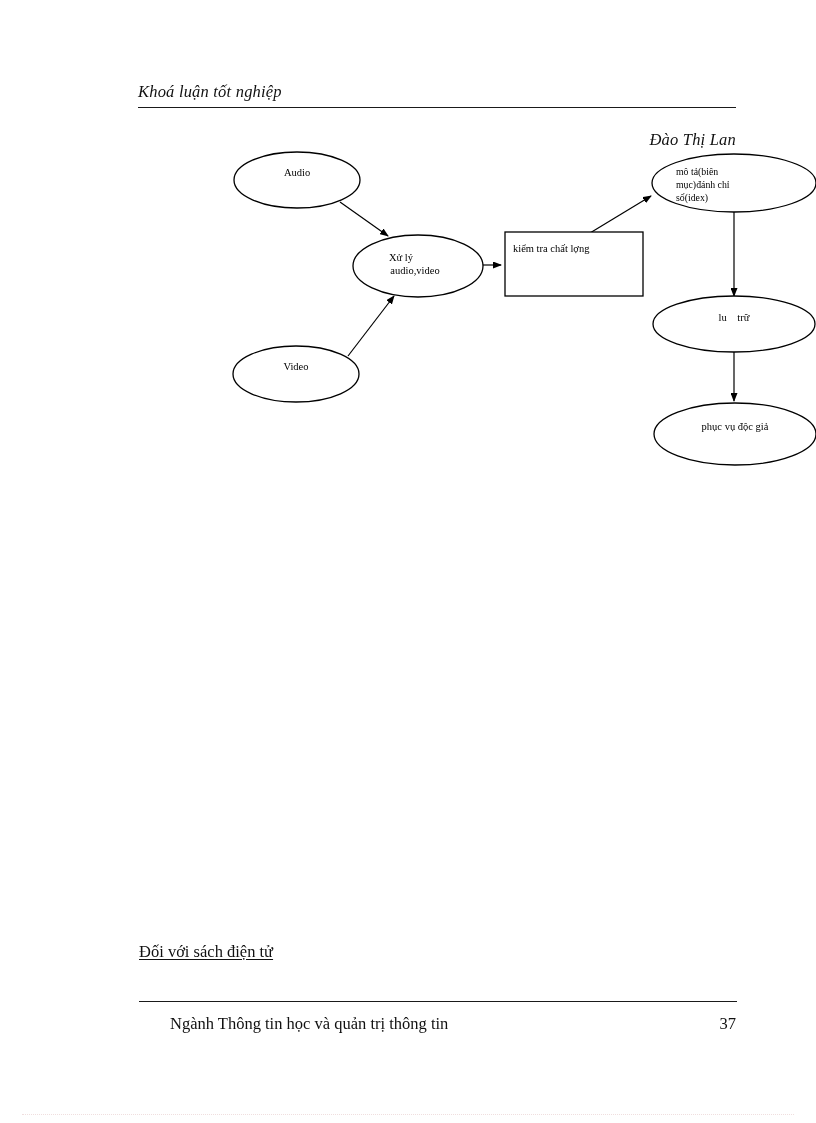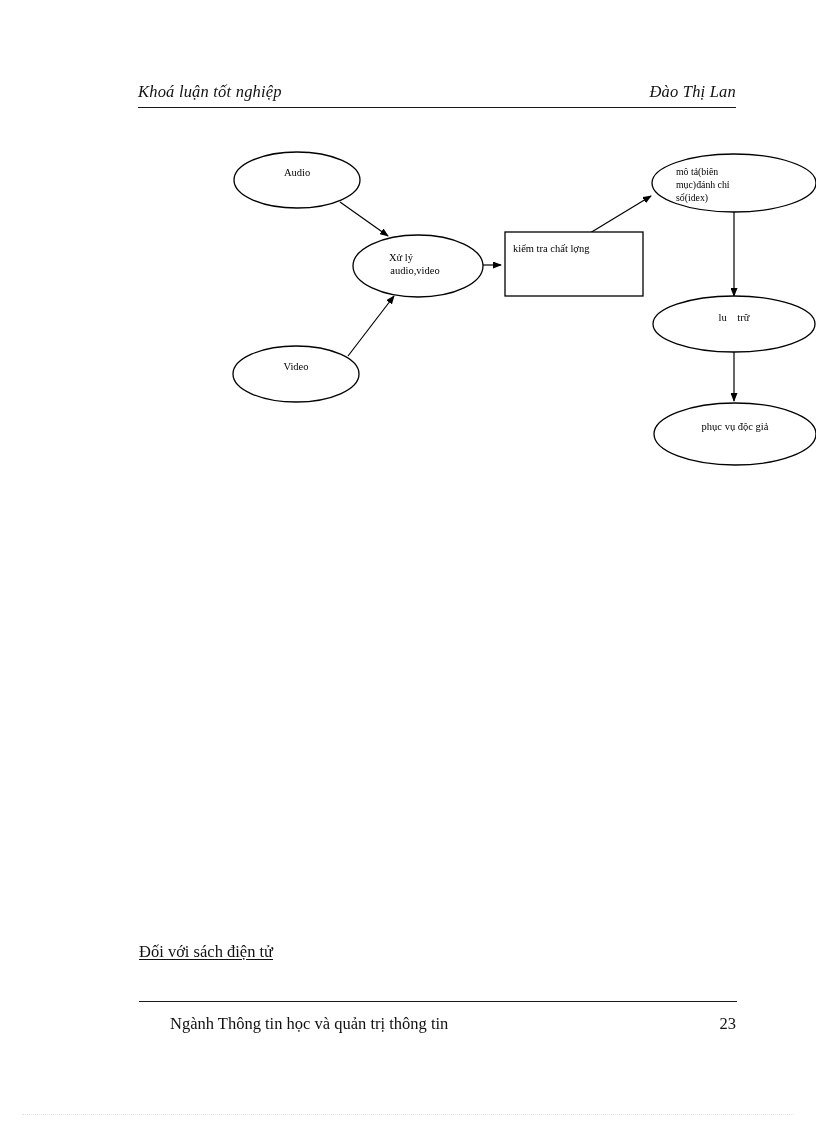--- a/index.html
+++ b/index.html
@@ -37,21 +37,21 @@
     position: absolute;
     top: 0;
     font-family: "Liberation Serif", "DejaVu Serif", serif;
     font-style: italic;
     font-size: 16.5px;
     letter-spacing: 0.2px;
     white-space: nowrap;
     color: #111;
   }
   .header-left { left: 0; }
-  .header-right { right: 0; }
+  .header-right { right: 0; margin-top: 48px; }
   .header-rule {
     position: absolute;
     left: 138px;
     top: 107px;
     width: 598px;
     height: 0;
     border-top: 1.3px solid #1a1a1a;
   }
 
   
@@ -206,18 +206,18 @@
       </g>
     </svg>
   </div>
 
 
   <div class="sub-heading">Đối với sách điện tử</div>
 
   <div class="footer-rule"></div>
   <div class="footer">
     <span class="footer-left">Ngành Thông tin học và quản trị thông tin</span>
-    <span class="footer-right">23</span>
+    <span class="footer-right">37</span>
   </div>
 
   <div class="scan-edge"></div>
 
 </div>
 
 </body></html>

